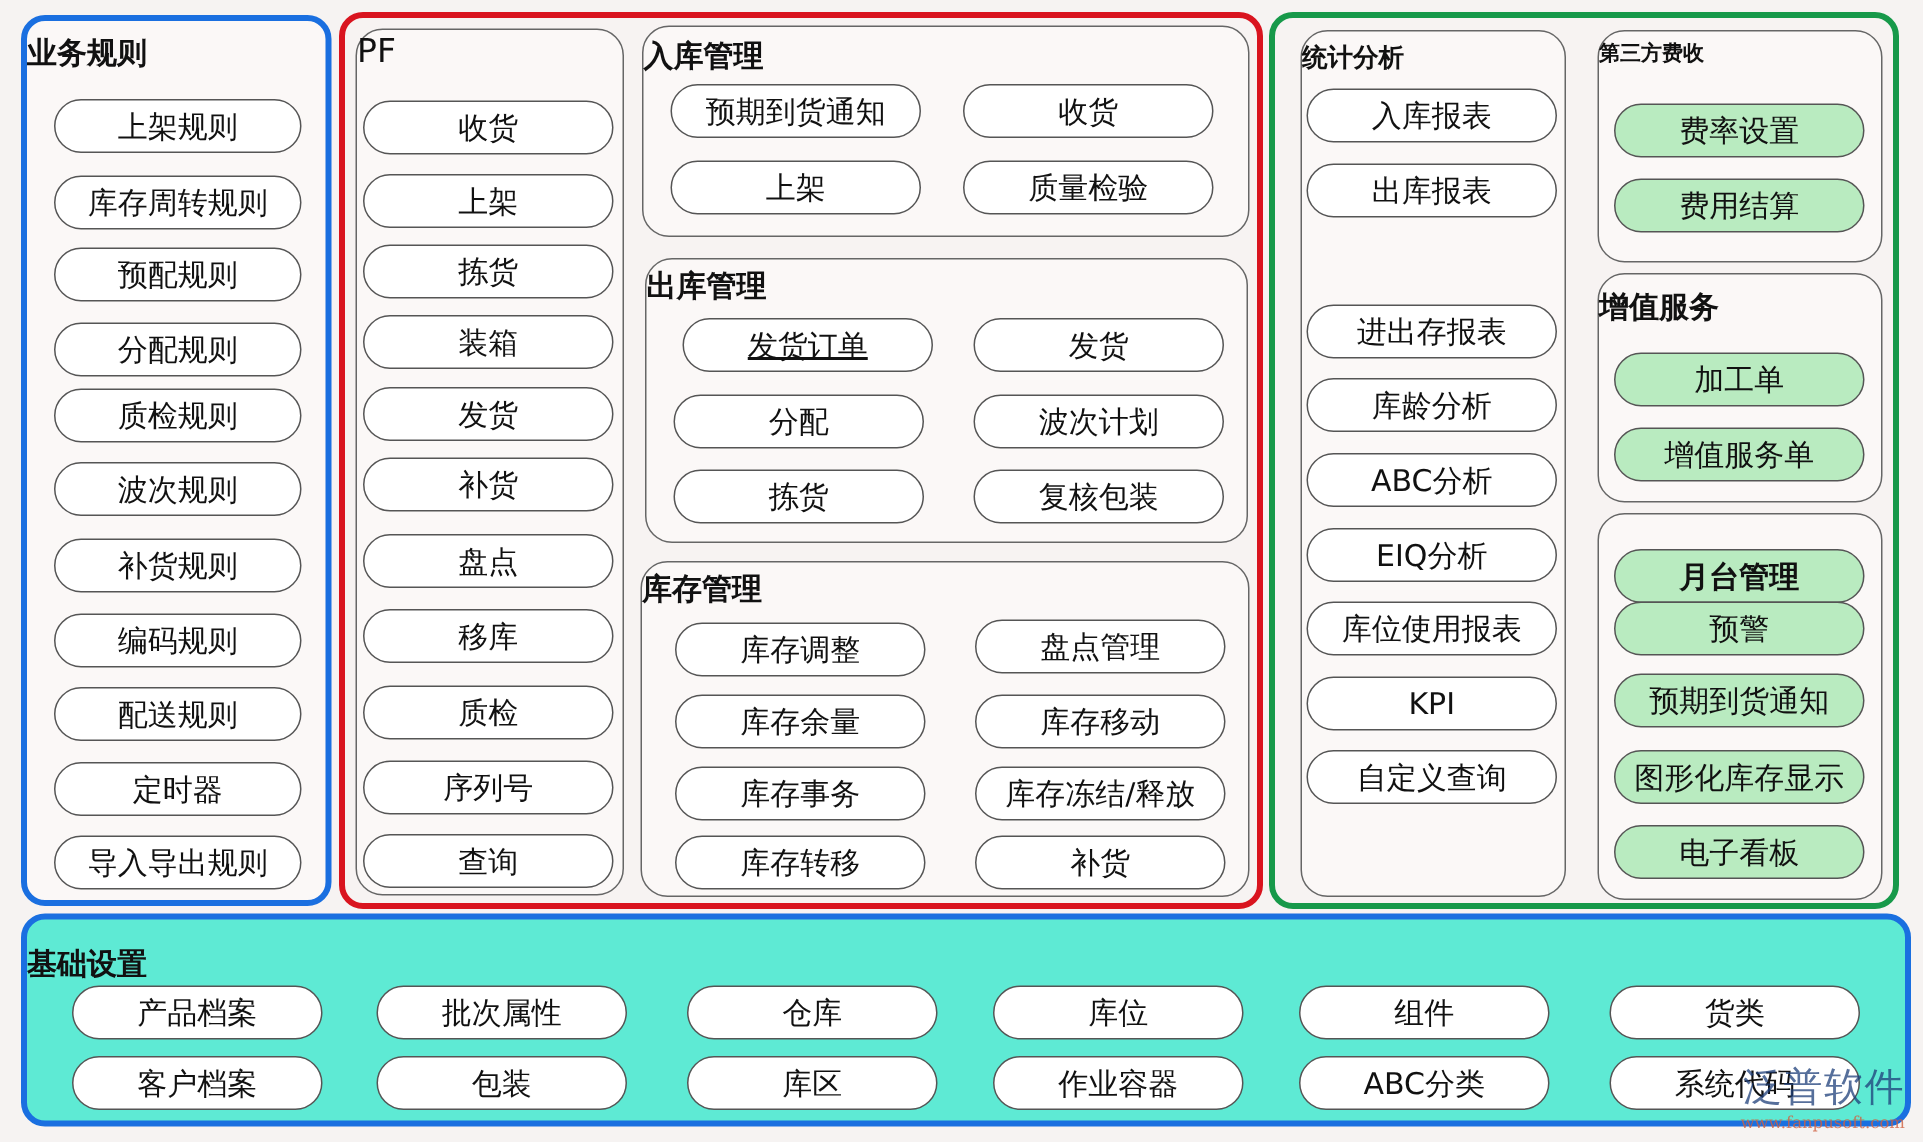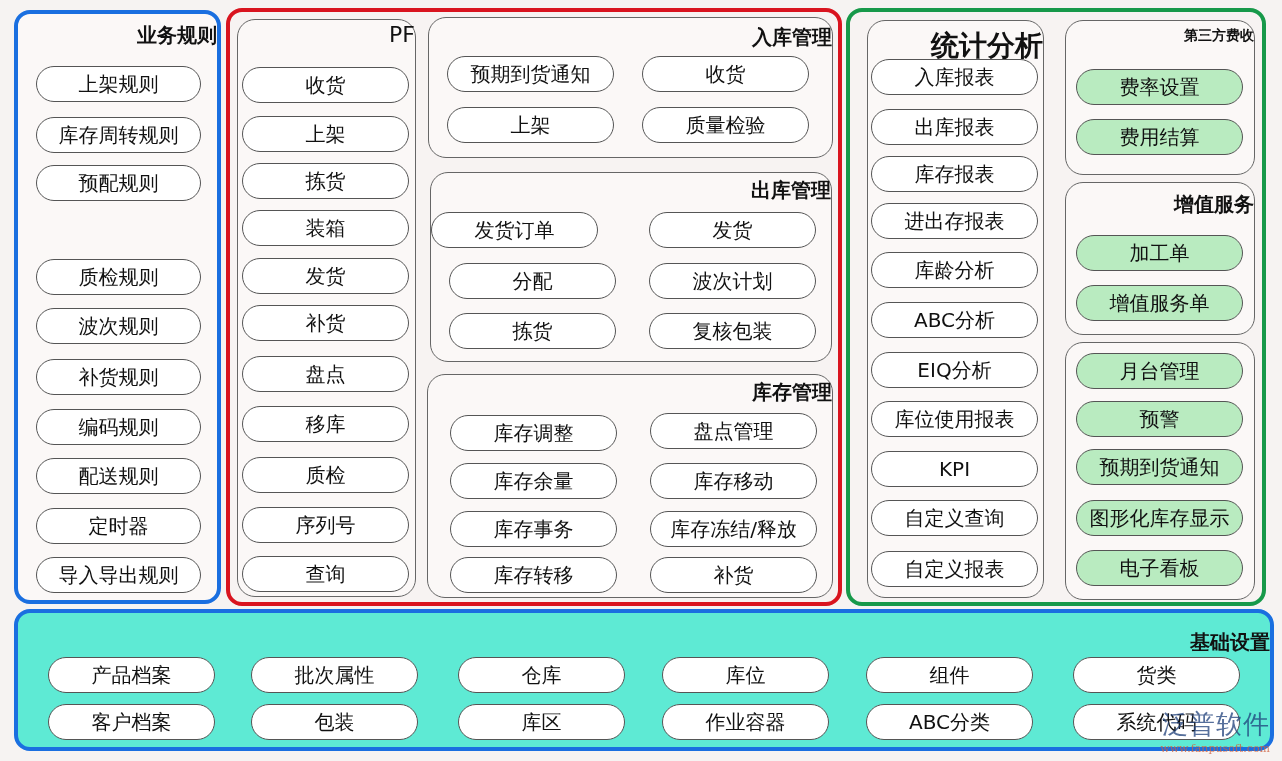--- a/index.html
+++ b/index.html
@@ -5,41 +5,42 @@
   html, body { margin:0; padding:0; }
   body {
     width:1282px; height:761px; position:relative; overflow:hidden;
     background:#f6f3f2;
     font-family:"DejaVu Sans", "Liberation Sans", sans-serif;
     color:#111;
   }
   .abs { position:absolute; box-sizing:border-box; }
   .outer { border-width:4px; border-style:solid; border-radius:16px; }
   .panel { border:1.5px solid #666; border-radius:18px; background:#fbf8f7; }
-  .title { position:absolute; left:0; right:0; text-align:right; font-weight:bold; font-size:20px;margin-left:40px; }
+  .title { position:absolute; left:0; right:0; text-align:left; font-weight:bold; font-size:20px; }
   .pill {
     position:absolute; box-sizing:border-box;
     border:1.3px solid #555; border-radius:20px; background:#fff;
     display:flex; align-items:center; justify-content:center;
     font-size:20px; white-space:nowrap; color:#111;
     height:36px;
   }
   .pill.green { background:#b9ebc0; }
   .wm { position:absolute; right:12px; bottom:6px; text-align:right; pointer-events:none; }
   .wm .big { font-size:26px; color:#1e3f7a; opacity:0.75; letter-spacing:1px; }
   .wm .small { font-size:11px; color:#d06040; opacity:0.8; font-family:"DejaVu Serif", serif; }
 </style>
 </head>
 <body>
 
 <div class="abs outer" style="left:14px;top:10px;width:207px;height:594px;border-color:#1a6fe0;background:#fbf8f7;">
   <div class="title" style="top:8px;">业务规则</div>
   <div class="pill" style="left:18px;top:52px;width:165px;">上架规则</div>
   <div class="pill" style="left:18px;top:103px;width:165px;">库存周转规则</div>
   <div class="pill" style="left:18px;top:151px;width:165px;">预配规则</div>
+  <div class="pill" style="left:18px;top:201px;width:165px;">分配规则</div>
   <div class="pill" style="left:18px;top:245px;width:165px;">质检规则</div>
   <div class="pill" style="left:18px;top:294px;width:165px;">波次规则</div>
   <div class="pill" style="left:18px;top:345px;width:165px;">补货规则</div>
   <div class="pill" style="left:18px;top:395px;width:165px;">编码规则</div>
   <div class="pill" style="left:18px;top:444px;width:165px;">配送规则</div>
   <div class="pill" style="left:18px;top:494px;width:165px;">定时器</div>
   <div class="pill" style="left:18px;top:543px;width:165px;">导入导出规则</div>
 </div>
 
 <div class="abs outer" style="left:226px;top:8px;width:616px;height:598px;border-color:#d9141f;background:#f7f3f2;">
@@ -62,21 +63,21 @@
   <div class="abs panel" style="left:198px;top:5px;width:405px;height:141px;">
     <div class="title" style="top:6px;">入库管理</div>
     <div class="pill" style="left:18px;top:38px;width:167px;">预期到货通知</div>
     <div class="pill" style="left:213px;top:38px;width:167px;">收货</div>
     <div class="pill" style="left:18px;top:89px;width:167px;">上架</div>
     <div class="pill" style="left:213px;top:89px;width:167px;">质量检验</div>
   </div>
 
   <div class="abs panel" style="left:200px;top:160px;width:402px;height:190px;">
     <div class="title" style="top:4px;">出库管理</div>
-    <div class="pill" style="left:0;top:39px;width:167px;">发货订单</div>
+    <div class="pill" style="left:24px;top:39px;width:167px;text-decoration:underline;">发货订单</div>
     <div class="pill" style="left:218px;top:39px;width:167px;">发货</div>
     <div class="pill" style="left:18px;top:90px;width:167px;">分配</div>
     <div class="pill" style="left:218px;top:90px;width:167px;">波次计划</div>
     <div class="pill" style="left:18px;top:140px;width:167px;">拣货</div>
     <div class="pill" style="left:218px;top:140px;width:167px;">复核包装</div>
   </div>
 
   <div class="abs panel" style="left:197px;top:362px;width:406px;height:224px;">
     <div class="title" style="top:4px;">库存管理</div>
     <div class="pill" style="left:22px;top:40px;width:167px;">库存调整</div>
@@ -86,48 +87,46 @@
     <div class="pill" style="left:22px;top:136px;width:167px;">库存事务</div>
     <div class="pill" style="left:222px;top:136px;width:167px;">库存冻结/释放</div>
     <div class="pill" style="left:22px;top:182px;width:167px;">库存转移</div>
     <div class="pill" style="left:222px;top:182px;width:167px;">补货</div>
   </div>
 </div>
 
 <div class="abs outer" style="left:846px;top:8px;width:420px;height:598px;border-color:#17994a;background:#f7f3f2;">
 
   <div class="abs panel" style="left:17px;top:8px;width:177px;height:578px;">
-    <div class="title" style="top:6px;font-size:28px;">统计分析</div>
+    <div class="title" style="top:6px;font-size:17px;">统计分析</div>
     <div class="pill" style="left:3px;top:88px;width:167px;">出库报表</div>
     <div class="pill" style="left:3px;top:38px;width:167px;">入库报表</div>
-    <div class="pill" style="left:3px;top:135px;width:167px;">库存报表</div>
     <div class="pill" style="left:3px;top:182px;width:167px;">进出存报表</div>
     <div class="pill" style="left:3px;top:231px;width:167px;">库龄分析</div>
     <div class="pill" style="left:3px;top:281px;width:167px;">ABC分析</div>
     <div class="pill" style="left:3px;top:331px;width:167px;">EIQ分析</div>
     <div class="pill" style="left:3px;top:380px;width:167px;">库位使用报表</div>
     <div class="pill" style="left:3px;top:430px;width:167px;">KPI</div>
     <div class="pill" style="left:3px;top:479px;width:167px;">自定义查询</div>
-    <div class="pill" style="left:3px;top:530px;width:167px;">自定义报表</div>
   </div>
 
   <div class="abs panel" style="left:215px;top:8px;width:190px;height:155px;">
     <div class="title" style="top:6px;font-size:14px;">第三方费收</div>
     <div class="pill green" style="left:10px;top:48px;width:167px;">费率设置</div>
     <div class="pill green" style="left:10px;top:98px;width:167px;text-align:right;">费用结算</div>
   </div>
 
   <div class="abs panel" style="left:215px;top:170px;width:190px;height:153px;">
     <div class="title" style="top:8px;">增值服务</div>
     <div class="pill green" style="left:10px;top:52px;width:167px;">加工单</div>
     <div class="pill green" style="left:10px;top:102px;width:167px;">增值服务单</div>
   </div>
 
   <div class="abs panel" style="left:215px;top:330px;width:190px;height:258px;">
-    <div class="pill green" style="left:10px;top:10px;width:167px;">月台管理</div>
+    <div class="pill green" style="left:10px;top:23px;width:167px;font-weight:bold;">月台管理</div>
     <div class="pill green" style="left:10px;top:58px;width:167px;">预警</div>
     <div class="pill green" style="left:10px;top:106px;width:167px;">预期到货通知</div>
     <div class="pill green" style="left:10px;top:157px;width:167px;">图形化库存显示</div>
     <div class="pill green" style="left:10px;top:207px;width:167px;">电子看板</div>
   </div>
 </div>
 
 <div class="abs outer" style="left:14px;top:609px;width:1260px;height:142px;border-color:#1a6fe0;background:#5eead4;">
   <div class="title" style="top:16px;">基础设置</div>
 

